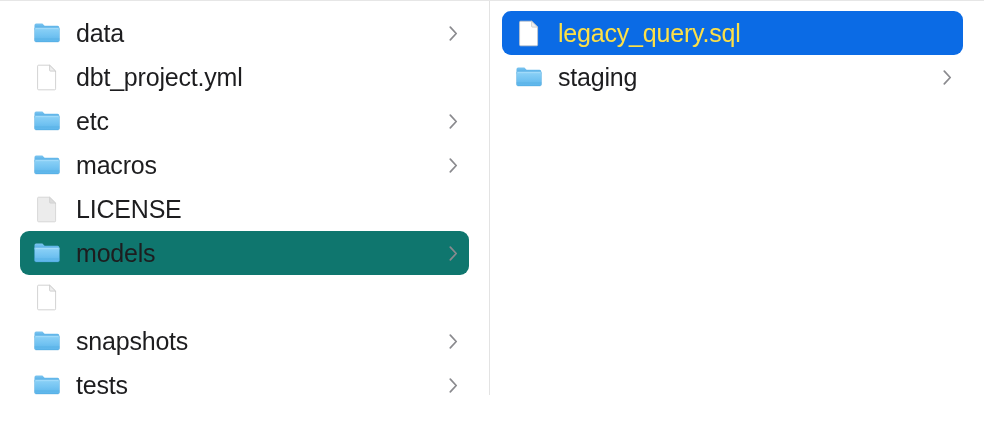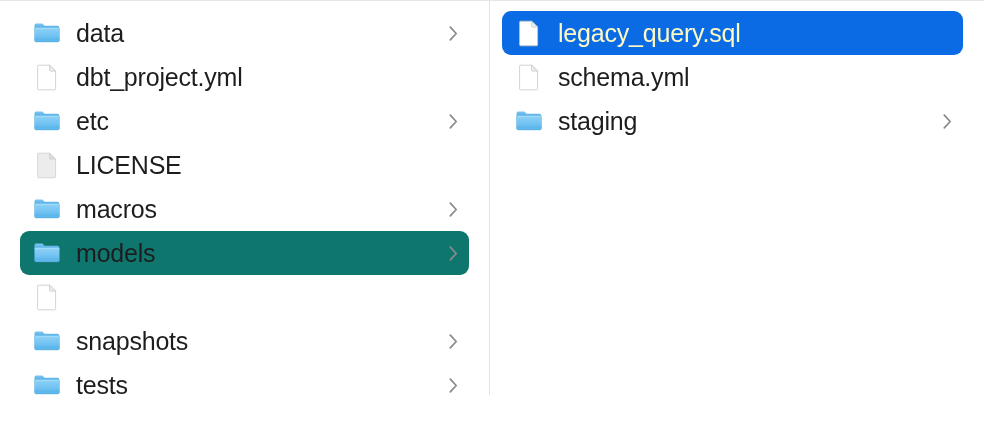--- a/index.html
+++ b/index.html
@@ -68,21 +68,21 @@
     font-size: 25px;
     line-height: 30px;
     letter-spacing: -0.2px;
     color: #1d1d1f;
     white-space: nowrap;
     overflow: hidden;
     text-overflow: ellipsis;
     margin-left: 14px;
   }
 
-  .row.selected-active .row-label { color: #fef9c3; }
+  .row.selected-active .row-label { color: #fde047; }
 
   
   .icon {
     position: relative;
     flex: 0 0 auto;
     width: 30px;
     height: 30px;
     display: block;
   }
   .icon svg { display: block; width: 30px; height: 30px; }
@@ -172,59 +172,59 @@
         <span class="row-label">etc</span>
         <span class="chevron">
           <svg width="9" height="15" viewBox="0 0 9 15" xmlns="http://www.w3.org/2000/svg">
     <path d="M1.3 1.2 L7.2 7.5 L1.3 13.8" fill="none" stroke="#8a8a8e" stroke-width="1.7" stroke-linecap="round" stroke-linejoin="round"></path>
   </svg>
         </span>
       </div>
       <div class="row">
         <span class="icon">
   <svg viewBox="0 0 30 30" xmlns="http://www.w3.org/2000/svg">
+    <defs>
+      <linearGradient id="fgTab" x1="0" y1="0" x2="0" y2="1">
+        <stop offset="0%" stop-color="#7cc5f0"></stop>
+        <stop offset="100%" stop-color="#4aa8e4"></stop>
+      </linearGradient>
+      <linearGradient id="fgBody" x1="0" y1="0" x2="0" y2="1">
+        <stop offset="0%" stop-color="#8ed2f7"></stop>
+        <stop offset="52%" stop-color="#74c4f2"></stop>
+        <stop offset="100%" stop-color="#5bb4ea"></stop>
+      </linearGradient>
+    </defs>
+    <path d="M2.5 7.2a1.6 1.6 0 0 1 1.6-1.6h6.3l2.2 2.1h13.0a1.6 1.6 0 0 1 1.6 1.6v2.0H2.5z" fill="url(#fgTab)"></path>
+    <rect x="2.5" y="9.6" width="25.0" height="14.4" rx="1.7" fill="url(#fgBody)"></rect>
+    <rect x="2.5" y="9.6" width="25.0" height="1.5" fill="#a8dffb" opacity="0.85"></rect>
+    <rect x="2.5" y="20.4" width="25.0" height="1.1" fill="#4ea9df" opacity="0.45"></rect>
+    <rect x="2.5" y="9.6" width="25.0" height="14.4" rx="1.7" fill="none" stroke="#3f9bd4" stroke-width="0.55" opacity="0.55"></rect>
+  </svg>
+        </span>
+        <span class="row-label">macros</span>
+        <span class="chevron">
+          <svg width="9" height="15" viewBox="0 0 9 15" xmlns="http://www.w3.org/2000/svg">
+    <path d="M1.3 1.2 L7.2 7.5 L1.3 13.8" fill="none" stroke="#8a8a8e" stroke-width="1.7" stroke-linecap="round" stroke-linejoin="round"></path>
+  </svg>
+        </span>
+      </div>
+      <div class="row">
+        <span class="icon">
+  <svg viewBox="0 0 30 30" xmlns="http://www.w3.org/2000/svg">
     <path d="M6.6 3.2h11.0l6.0 5.9v17.7a1.0 1.0 0 0 1-1.0 1.0H6.6a1.0 1.0 0 0 1-1.0-1.0V4.2a1.0 1.0 0 0 1 1.0-1.0z" fill="#ececec" stroke="#cfcfcf" stroke-width="0.8" stroke-linejoin="round"></path>
     <path d="M17.6 3.2v5.0a0.9 0.9 0 0 0 0.9 0.9h5.1z" fill="#dcdcdc" stroke="#cfcfcf" stroke-width="0.8" stroke-linejoin="round"></path>
   </svg>
         </span>
         <span class="row-label">LICENSE</span>
         <span class="chevron hidden">
           <svg width="9" height="15" viewBox="0 0 9 15" xmlns="http://www.w3.org/2000/svg">
     <path d="M1.3 1.2 L7.2 7.5 L1.3 13.8" fill="none" stroke="#8a8a8e" stroke-width="1.7" stroke-linecap="round" stroke-linejoin="round"></path>
   </svg>
         </span>
       </div>
-      <div class="row">
-        <span class="icon">
-  <svg viewBox="0 0 30 30" xmlns="http://www.w3.org/2000/svg">
-    <defs>
-      <linearGradient id="fgTab" x1="0" y1="0" x2="0" y2="1">
-        <stop offset="0%" stop-color="#7cc5f0"></stop>
-        <stop offset="100%" stop-color="#4aa8e4"></stop>
-      </linearGradient>
-      <linearGradient id="fgBody" x1="0" y1="0" x2="0" y2="1">
-        <stop offset="0%" stop-color="#8ed2f7"></stop>
-        <stop offset="52%" stop-color="#74c4f2"></stop>
-        <stop offset="100%" stop-color="#5bb4ea"></stop>
-      </linearGradient>
-    </defs>
-    <path d="M2.5 7.2a1.6 1.6 0 0 1 1.6-1.6h6.3l2.2 2.1h13.0a1.6 1.6 0 0 1 1.6 1.6v2.0H2.5z" fill="url(#fgTab)"></path>
-    <rect x="2.5" y="9.6" width="25.0" height="14.4" rx="1.7" fill="url(#fgBody)"></rect>
-    <rect x="2.5" y="9.6" width="25.0" height="1.5" fill="#a8dffb" opacity="0.85"></rect>
-    <rect x="2.5" y="20.4" width="25.0" height="1.1" fill="#4ea9df" opacity="0.45"></rect>
-    <rect x="2.5" y="9.6" width="25.0" height="14.4" rx="1.7" fill="none" stroke="#3f9bd4" stroke-width="0.55" opacity="0.55"></rect>
-  </svg>
-        </span>
-        <span class="row-label">macros</span>
-        <span class="chevron">
-          <svg width="9" height="15" viewBox="0 0 9 15" xmlns="http://www.w3.org/2000/svg">
-    <path d="M1.3 1.2 L7.2 7.5 L1.3 13.8" fill="none" stroke="#8a8a8e" stroke-width="1.7" stroke-linecap="round" stroke-linejoin="round"></path>
-  </svg>
-        </span>
-      </div>
       <div class="row selected-inactive">
         <span class="icon">
   <svg viewBox="0 0 30 30" xmlns="http://www.w3.org/2000/svg">
     <defs>
       <linearGradient id="fgTab" x1="0" y1="0" x2="0" y2="1">
         <stop offset="0%" stop-color="#7cc5f0"></stop>
         <stop offset="100%" stop-color="#4aa8e4"></stop>
       </linearGradient>
       <linearGradient id="fgBody" x1="0" y1="0" x2="0" y2="1">
         <stop offset="0%" stop-color="#8ed2f7"></stop>
@@ -328,34 +328,20 @@
         <span class="row-label">legacy_query.sql</span>
         <span class="chevron hidden">
           <svg width="9" height="15" viewBox="0 0 9 15" xmlns="http://www.w3.org/2000/svg">
     <path d="M1.3 1.2 L7.2 7.5 L1.3 13.8" fill="none" stroke="#8a8a8e" stroke-width="1.7" stroke-linecap="round" stroke-linejoin="round"></path>
   </svg>
         </span>
       </div>
       <div class="row">
         <span class="icon">
   <svg viewBox="0 0 30 30" xmlns="http://www.w3.org/2000/svg">
-    <path d="M6.6 3.2h11.0l6.0 5.9v17.7a1.0 1.0 0 0 1-1.0 1.0H6.6a1.0 1.0 0 0 1-1.0-1.0V4.2a1.0 1.0 0 0 1 1.0-1.0z" fill="#ffffff" stroke="#c6c6c6" stroke-width="0.8" stroke-linejoin="round"></path>
-    <path d="M17.6 3.2v5.0a0.9 0.9 0 0 0 0.9 0.9h5.1z" fill="#efefef" stroke="#c6c6c6" stroke-width="0.8" stroke-linejoin="round"></path>
-  </svg>
-        </span>
-        <span class="row-label">schema.yml</span>
-        <span class="chevron hidden">
-          <svg width="9" height="15" viewBox="0 0 9 15" xmlns="http://www.w3.org/2000/svg">
-    <path d="M1.3 1.2 L7.2 7.5 L1.3 13.8" fill="none" stroke="#8a8a8e" stroke-width="1.7" stroke-linecap="round" stroke-linejoin="round"></path>
-  </svg>
-        </span>
-      </div>
-      <div class="row">
-        <span class="icon">
-  <svg viewBox="0 0 30 30" xmlns="http://www.w3.org/2000/svg">
     <defs>
       <linearGradient id="fgTab" x1="0" y1="0" x2="0" y2="1">
         <stop offset="0%" stop-color="#7cc5f0"></stop>
         <stop offset="100%" stop-color="#4aa8e4"></stop>
       </linearGradient>
       <linearGradient id="fgBody" x1="0" y1="0" x2="0" y2="1">
         <stop offset="0%" stop-color="#8ed2f7"></stop>
         <stop offset="52%" stop-color="#74c4f2"></stop>
         <stop offset="100%" stop-color="#5bb4ea"></stop>
       </linearGradient>

